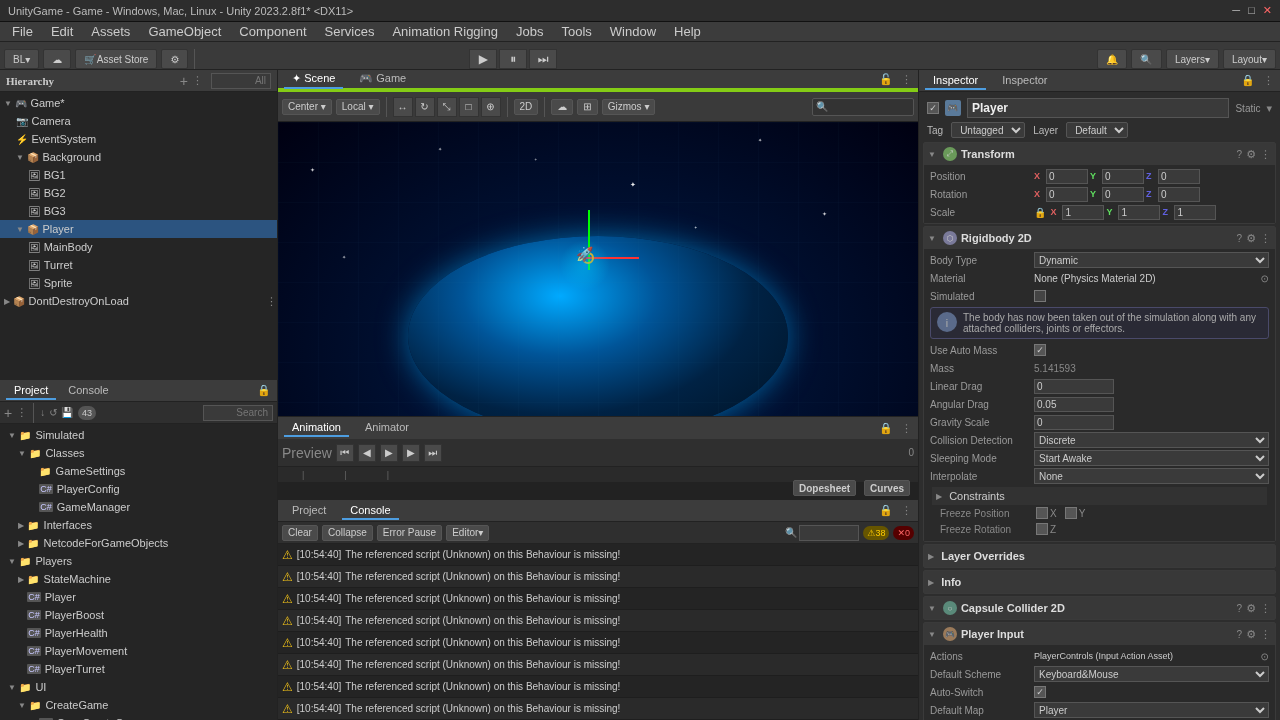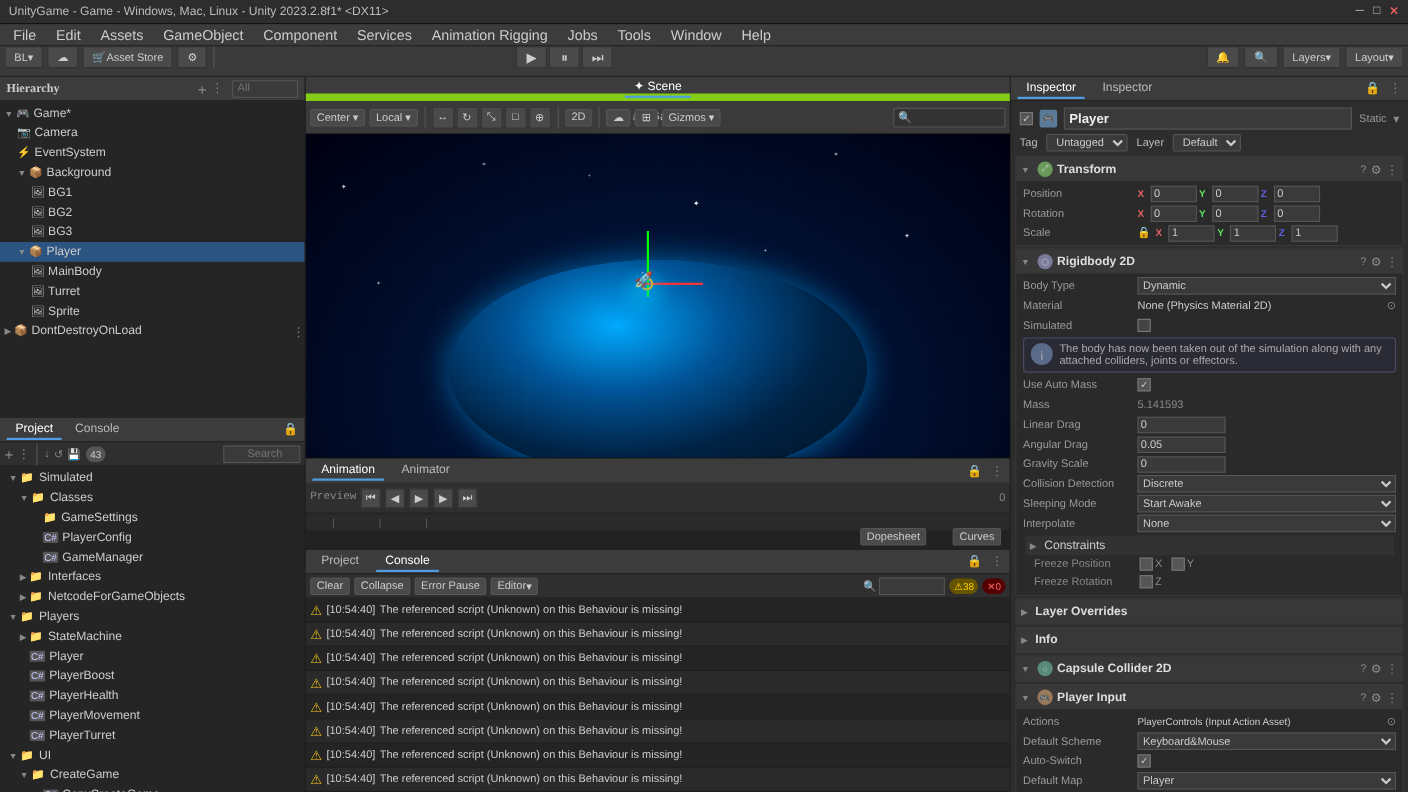--- a/index.html
+++ b/index.html
@@ -40,21 +40,21 @@
       cursor: pointer;
       font-size: 13px;
       color: #ccc;
     }
 
     
     #toolbar {
       background: #3a3a3a;
       height: 28px;
       display: flex;
-      align-items: flex-start;
+      align-items: flex-end;
       padding: 0 4px;
       border-bottom: 1px solid #222;
       gap: 4px;
     }
     .toolbar-btn {
       background: #4a4a4a;
       border: 1px solid #333;
       color: #ccc;
       padding: 2px 8px;
       font-size: 10px;
@@ -209,23 +209,22 @@
       height: 415px;
       position: relative;
       background: #1a1a1a;
     }
     .view-header {
       background: #3c3c3c;
       height: 22px;
       display: flex;
       align-items: center;
       padding: 0 6px;
-      border-bottom: 7px solid #84cc16;
+      border-bottom: 4px solid #84cc16;
       gap: 8px;
-      flex-direction: column;
     }
     .scene-canvas {
       width: 100%;
       height: calc(100% - 22px - 30px);
       background: #000;
       position: relative;
       overflow: hidden;
     }
     .scene-toolbar {
       background: #3a3a3a;
@@ -573,20 +572,21 @@
     .badge.error { background: #550000; color: #ff6666; }
 
     .search-input {
       background: #3a3a3a;
       border: 1px solid #555;
       color: #ccc;
       padding: 1px 4px;
       font-size: 10px;
       height: 16px;
       width: 80px;
+      text-align: right;
     }
 
     .section-foldout {
       background: #323232;
       height: 18px;
       display: flex;
       align-items: center;
       padding: 0 4px;
       gap: 4px;
       cursor: pointer;
@@ -903,37 +903,37 @@
 
     <div style="height:100px; background:#252525; border-top:1px solid #222; display:flex; flex-direction:column;">
       <div class="anim-header">
         <span class="panel-tab active">Animation</span>
         <span class="panel-tab">Animator</span>
         <span style="flex:1"></span>
         <span style="cursor:pointer; color:#888;">🔒</span>
         <span style="cursor:pointer; color:#888;">⋮</span>
       </div>
       <div class="anim-toolbar">
-        <span style="color:#888; font-size:10px;font-family:Liberation Mono, monospace;">Preview</span>
+        <span style="color:#888; font-size:14px;">Preview</span>
         <div class="play-btn" style="width:18px; height:18px; font-size:10px;">⏮</div>
         <div class="play-btn" style="width:18px; height:18px; font-size:10px;">◀</div>
         <div class="play-btn" style="width:18px; height:18px; font-size:10px;">▶</div>
         <div class="play-btn" style="width:18px; height:18px; font-size:10px;">▶</div>
         <div class="play-btn" style="width:18px; height:18px; font-size:10px;">⏭</div>
         <span style="flex:1"></span>
         <span style="color:#888; font-size:10px;">0</span>
       </div>
 
       <div style="flex:1; background:#222; position:relative; overflow:hidden;">
         <div style="position:absolute; top:0; left:0; right:0; height:15px; background:#2a2a2a; display:flex; align-items:center; padding-left:4px;">
           <span style="font-size:9px; color:#666; margin:0 20px;">|</span>
           <span style="font-size:9px; color:#666; margin:0 20px;">|</span>
           <span style="font-size:9px; color:#666; margin:0 20px;">|</span>
         </div>
-        <div style="position:absolute; bottom:4px; right:8px; display:flex; gap:24px;">
+        <div style="position:absolute; bottom:4px; right:8px; display:flex; gap:8px;font-weight:bold;">
           <span class="sm-btn">Dopesheet</span>
           <span class="sm-btn">Curves</span>
         </div>
       </div>
     </div>
 
     <div id="console">
       <div class="console-header">
         <span class="panel-tab">Project</span>
         <span class="panel-tab active">Console</span>

